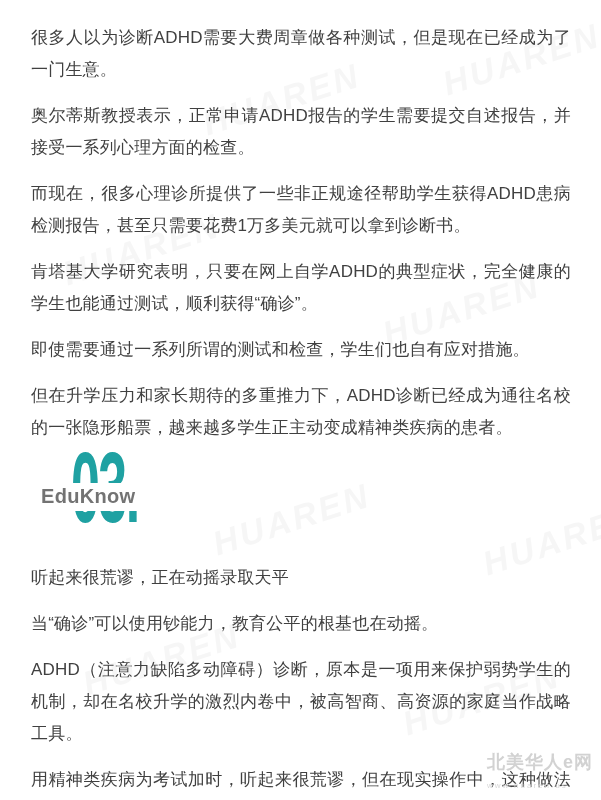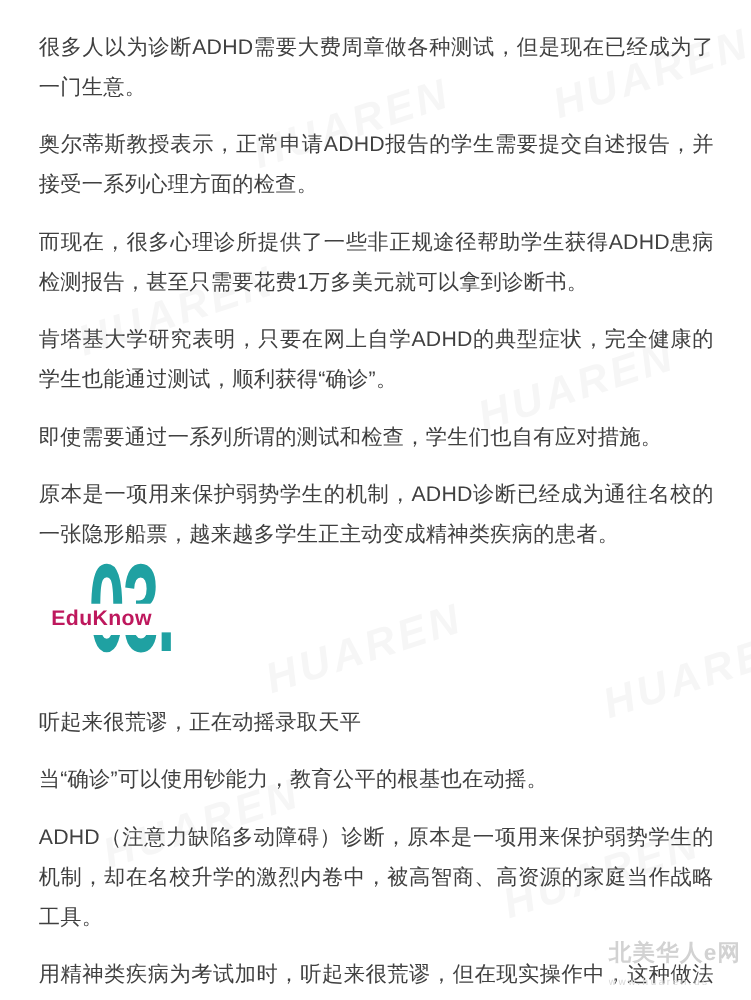--- a/index.html
+++ b/index.html
@@ -45,23 +45,23 @@
     transform-origin: left top;
     letter-spacing: -3px;
     white-space: nowrap;
   }
   .badge-label {
     position: absolute;
     left: 8px;
     top: 25px;
     background: #ffffff;
     padding: 2px 7px 3px 2px;
-    font-size: 17px;
+    font-size: 20px;
     font-weight: bold;
-    color: #be185d;
+    color: #737373;
     letter-spacing: 0.3px;
     min-width: 72px;
     text-align: center;
   }
   
   .wm {
     position: absolute;
     font-size: 34px;
     font-weight: bold;
     font-style: italic;
@@ -106,21 +106,21 @@
   <span class="wm" style="left:480px; top:520px;">HUAREN</span>
   <span class="wm" style="left:80px;  top:640px;">HUAREN</span>
   <span class="wm" style="left:400px; top:680px;">HUAREN</span>
 
   <div class="article">
     <p>很多人以为诊断ADHD需要大费周章做各种测试，但是现在已经成为了一门生意。</p>
     <p>奥尔蒂斯教授表示，正常申请ADHD报告的学生需要提交自述报告，并接受一系列心理方面的检查。</p>
     <p>而现在，很多心理诊所提供了一些非正规途径帮助学生获得ADHD患病检测报告，甚至只需要花费1万多美元就可以拿到诊断书。</p>
     <p>肯塔基大学研究表明，只要在网上自学ADHD的典型症状，完全健康的学生也能通过测试，顺利获得“确诊”。</p>
     <p>即使需要通过一系列所谓的测试和检查，学生们也自有应对措施。</p>
-    <p>原本是一项用来保护弱势学生的机制，ADHD诊断已经成为通往名校的一张隐形船票，越来越多学生正主动变成精神类疾病的患者。</p>
+    <p>但在升学压力和家长期待的多重推力下，ADHD诊断已经成为通往名校的一张隐形船票，越来越多学生正主动变成精神类疾病的患者。</p>
 
     <div class="section-badge">
       <span class="badge-number">03.</span>
       <span class="badge-label">EduKnow</span>
     </div>
 
     <p>听起来很荒谬，正在动摇录取天平</p>
     <p>当“确诊”可以使用钞能力，教育公平的根基也在动摇。</p>
     <p>ADHD（注意力缺陷多动障碍）诊断，原本是一项用来保护弱势学生的机制，却在名校升学的激烈内卷中，被高智商、高资源的家庭当作战略工具。</p>
     <p>用精神类疾病为考试加时，听起来很荒谬，但在现实操作中，这种做法却被包装成“信息差”、被视为“聪明的选择” “理性的教育投资”，甚至成为大家心照不宣的一种潜规则。</p>

